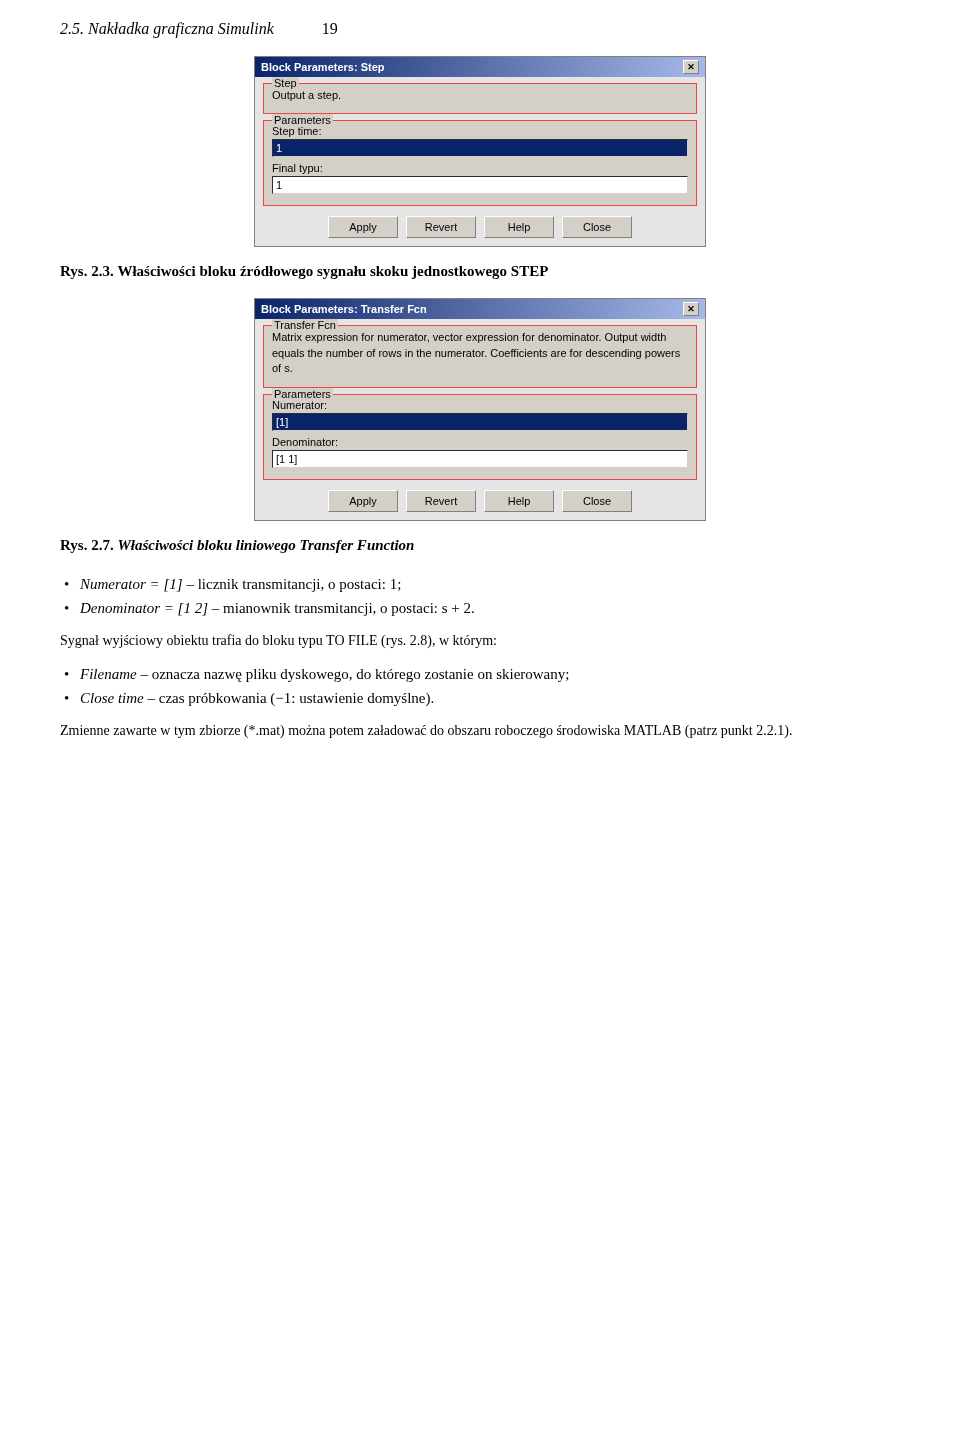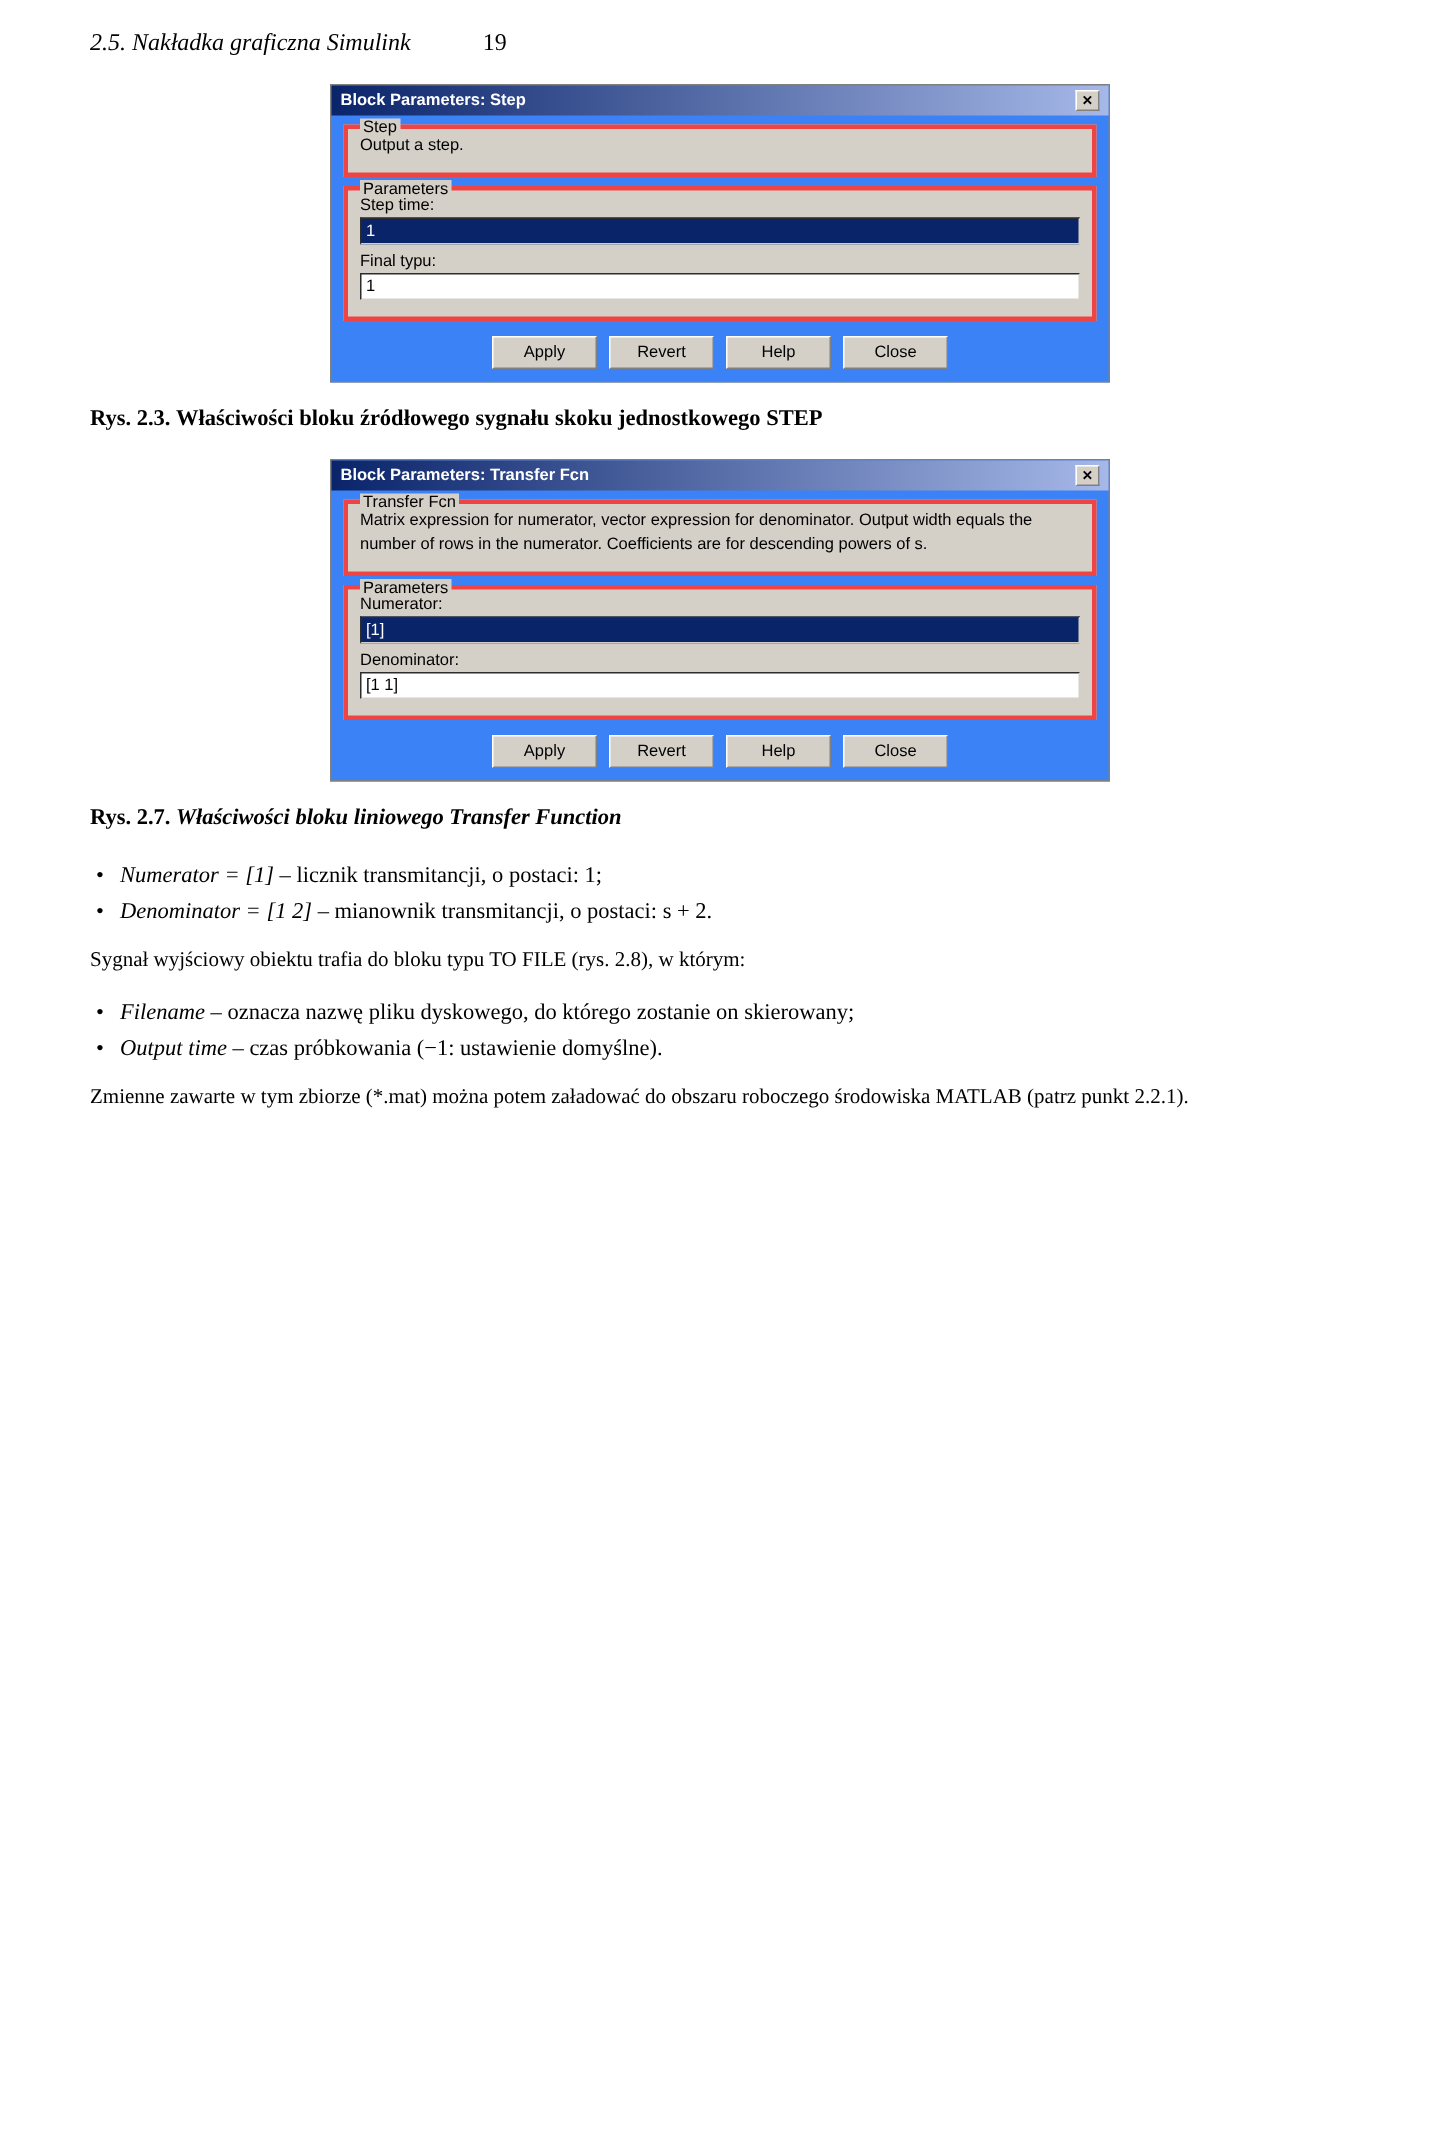--- a/index.html
+++ b/index.html
@@ -31,23 +31,23 @@
     }
 
     
     .dialog-container {
       display: flex;
       justify-content: center;
       margin: 10px 0 16px 0;
     }
 
     .dialog {
-      background: #3b82f6;
+      background: #e5e5e5;
       border: 1px solid #808080;
-      width: 520px;
+      width: 452px;
       font-family: Arial, sans-serif;
       font-size: 11px;
     }
 
     .dialog-titlebar {
       background: linear-gradient(to right, #0a246a, #a6b8e8);
       color: #fff;
       font-weight: bold;
       font-size: 11px;
       padding: 3px 6px;
@@ -74,21 +74,21 @@
       font-size: 9px;
       color: #000;
       cursor: pointer;
     }
 
     .dialog-body {
       padding: 6px 8px;
     }
 
     .dialog-section {
-      border: 3px solid #ef4444;
+      border: 1px solid #ef4444;
       margin-bottom: 6px;
       padding: 4px 8px 6px 8px;
       position: relative;
       background: #d4d0c8;
     }
 
     .dialog-section-label {
       position: absolute;
       top: -7px;
       left: 8px;
@@ -294,17 +294,17 @@
   </li>
 </ul>
 
 <div class="body-text">Sygnał wyjściowy obiektu trafia do bloku typu TO FILE (rys.  2.8), w którym:</div>
 
 <ul class="bullet-list">
   <li>
     <em><span>Filename</span></em><span> – oznacza nazwę pliku dyskowego, do którego zostanie on skierowany;</span>
   </li>
   <li>
-    <em><span>Output time</span></em><span> – czas próbkowania (−1: ustawienie domyślne).</span>
+    <em><span>Close time</span></em><span> – czas próbkowania (−1: ustawienie domyślne).</span>
   </li>
 </ul>
 
 <div class="body-text">Zmienne zawarte w tym zbiorze (*.mat) można potem załadować do obszaru roboczego środowiska MATLAB (patrz punkt 2.2.1).</div>
 
 </body></html>

